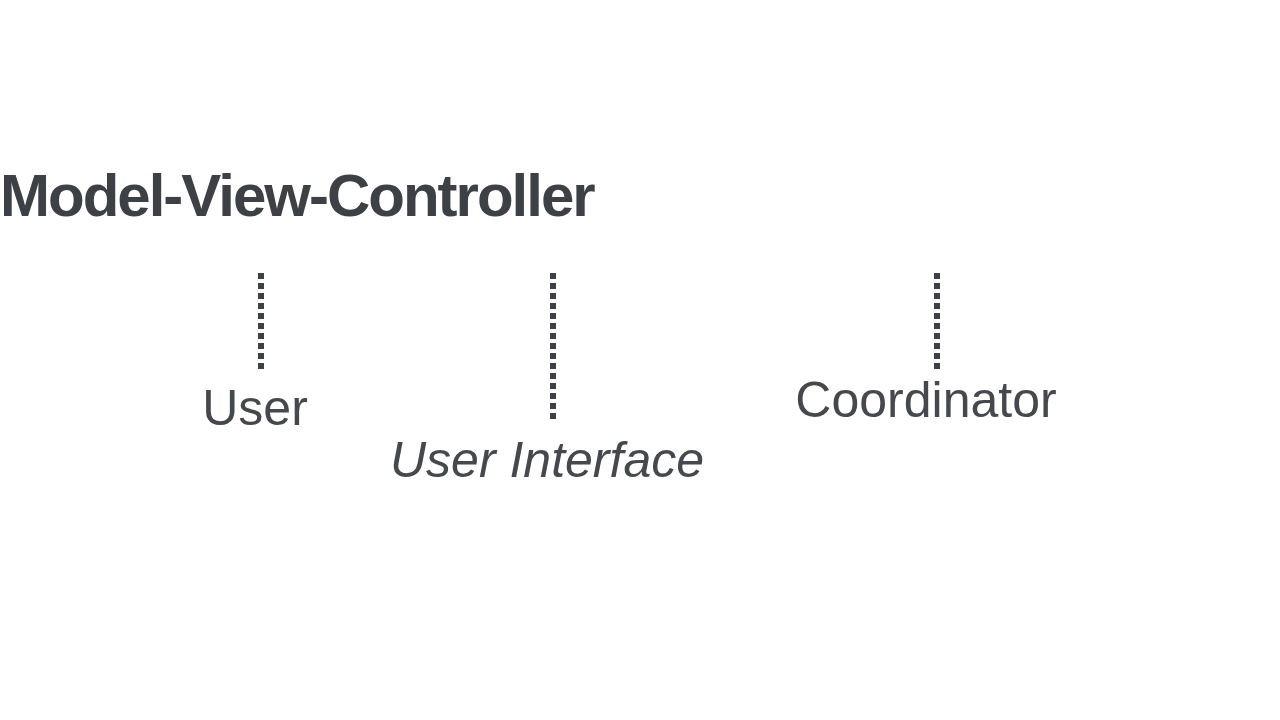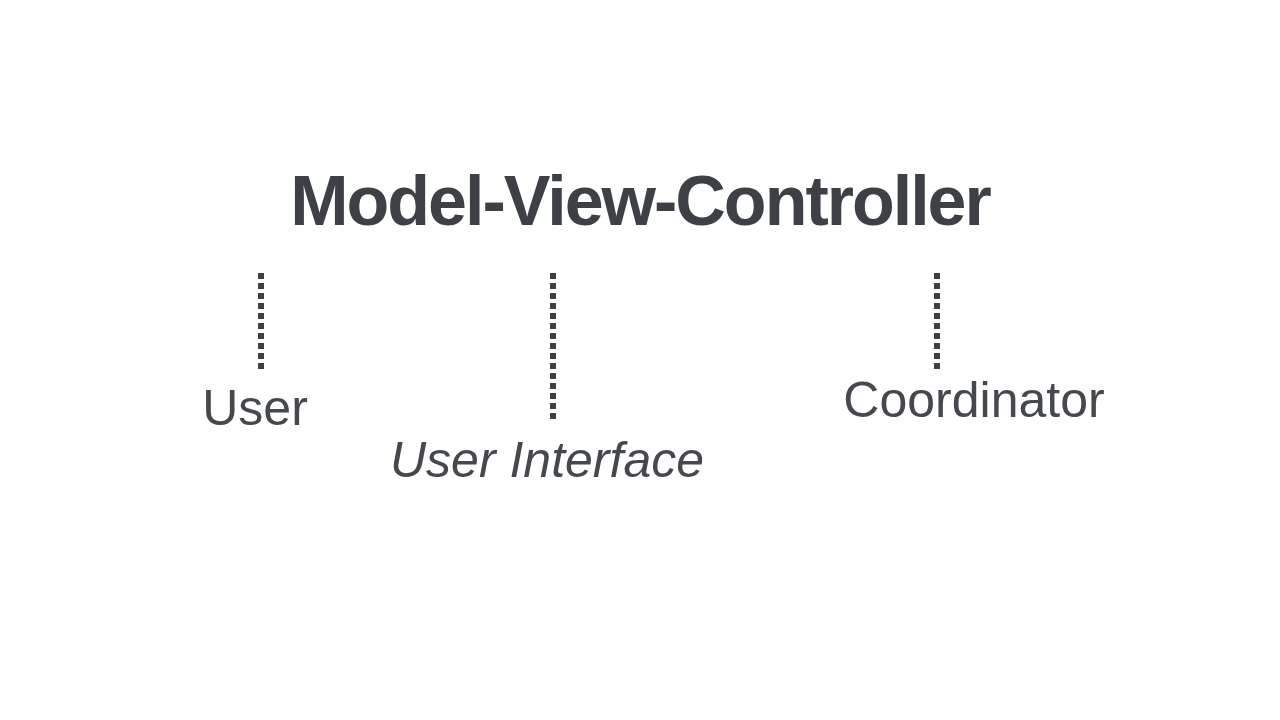--- a/index.html
+++ b/index.html
@@ -14,22 +14,22 @@
     background: #ffffff;
     overflow: hidden;
     font-family: "Liberation Sans", sans-serif;
   }
   .title {
     position: absolute;
     top: 166px;
     left: 0;
     width: 1280px;
     margin: 0;
-    text-align: center;
-    font-size: 70px;
+    text-align: left;
+    font-size: 60px;
     line-height: 1;
     font-weight: 700;
     letter-spacing: -2px;
     color: #3d4145;
     white-space: nowrap;
   }
   .connector {
     position: absolute;
     width: 6px;
     color: #3d4145;
@@ -46,21 +46,21 @@
     position: absolute;
     transform: translateX(-50%);
     font-size: 50px;
     line-height: 1;
     font-weight: 400;
     color: #45494d;
     white-space: nowrap;
   }
   .label.data           { left: 255px; top: 383px; }
   .label.user-interface { left: 547px; top: 435px; font-style: italic; }
-  .label.coordinator    { left: 926px; top: 375px; margin-left: 48px; }
+  .label.coordinator    { left: 926px; top: 375px; }
 </style>
 </head>
 <body>
 
 <div class="canvas">
 
   <h1 class="title">Model-View-Controller</h1>
 
   <div class="connector model"></div>
 

